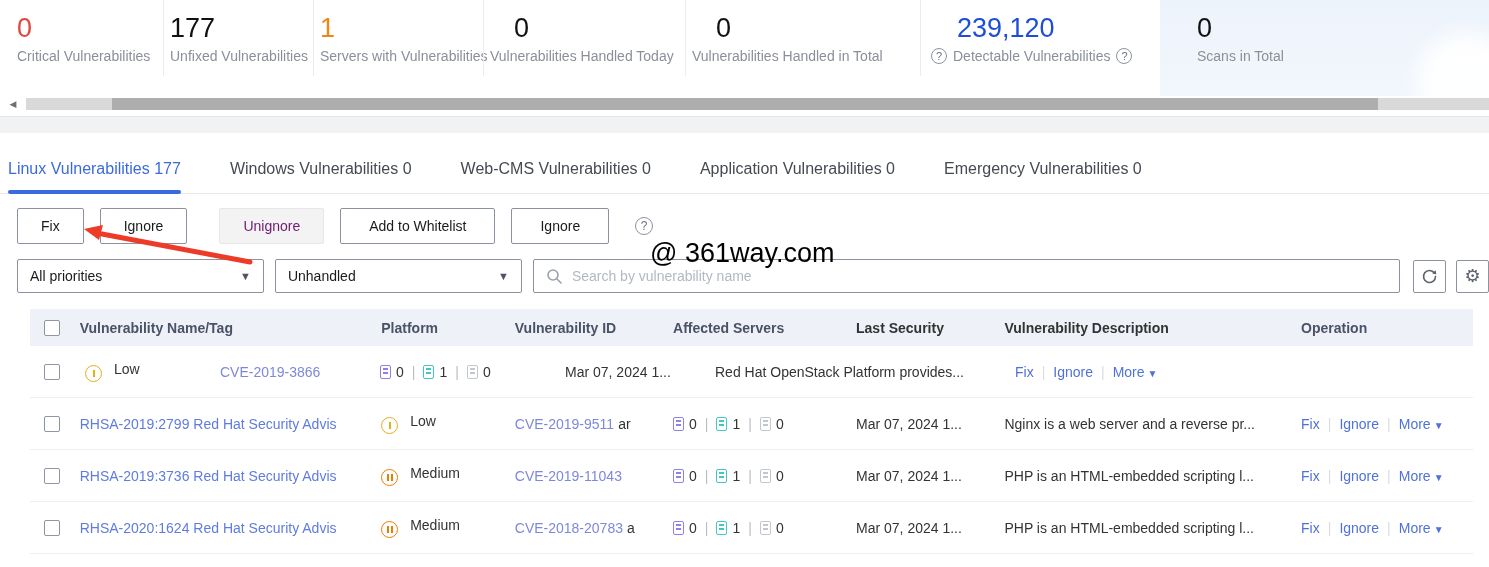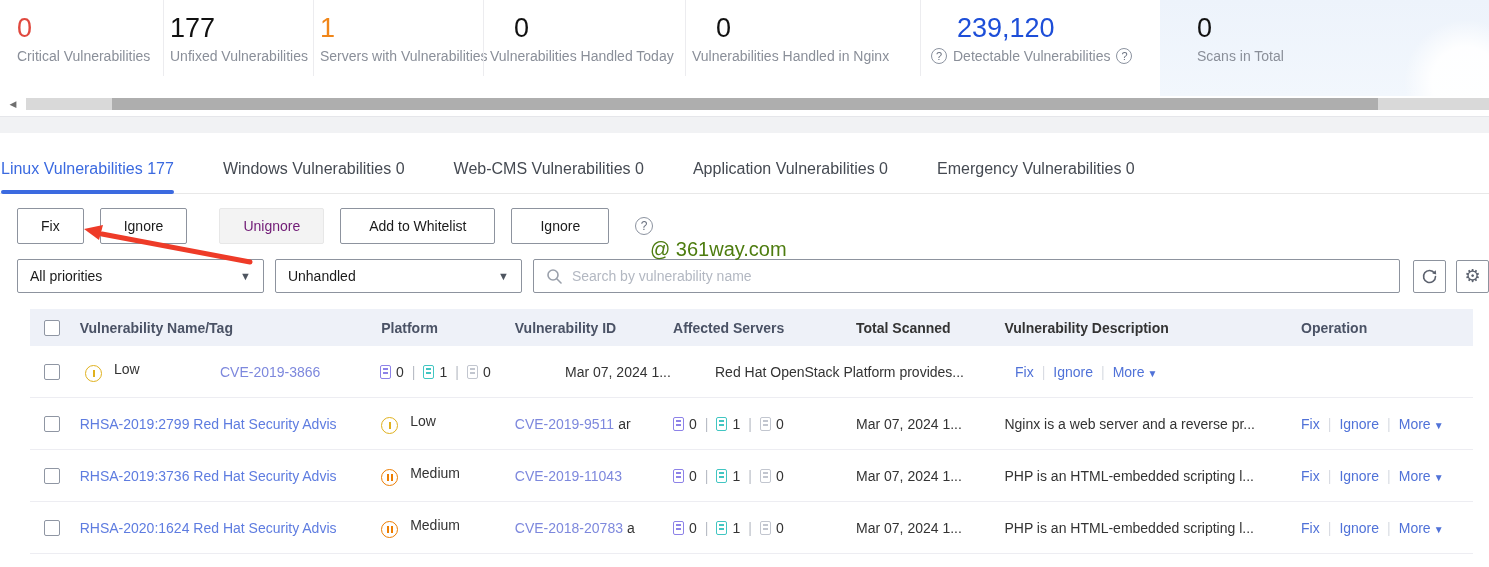--- a/index.html
+++ b/index.html
@@ -30,21 +30,21 @@
     flex:0 0 auto; cursor:pointer;
   }
   
   .hscroll { height:16px; display:flex; align-items:center; background:#fff; }
   .hs-arrow { width:26px; text-align:center; font-size:9px; color:#6f6f6f; line-height:16px; cursor:pointer; }
   .hs-track { flex:1; height:12px; background:#d9d9d9; position:relative; }
   .hs-thumb { position:absolute; left:86px; top:0; height:12px; width:1266px; background:#aeaeae; cursor:grab; }
   .gap { height:4px; background:#fff; }
   .strip { height:17px; background:#f1f2f4; border-top:1px solid #e5e6ea; }
   
-  .tabs { display:flex; gap:49px; padding:0 1px; margin-top:27px; border-bottom:1px solid #e8e8e8; }
+  .tabs { display:flex; gap:49px; padding:0 8px; margin-top:27px; border-bottom:1px solid #e8e8e8; }
   .tab { font-size:16px; color:#454a52; padding-bottom:15px; position:relative; cursor:pointer; white-space:nowrap; }
   .tab.active { color:#3b6ae0; }
   .tab.active::after { content:""; position:absolute; left:0; right:0; bottom:-1px; height:4px; background:#3b6ae0; border-radius:2px; }
   
   .toolbar { display:flex; align-items:center; margin:14px 17px 0; }
   .btn {
     height:36px; padding:0 23px; border:1px solid #8d939e; background:#fff; border-radius:2px;
     font-size:14px; color:#1a1a1a; margin-right:16px; cursor:pointer; font-family:inherit;
   }
   .btn.wide { padding:0 28px; }
@@ -100,21 +100,21 @@
   .srv.t { border-color:#41c6c2; } .srv.t::before,.srv.t::after { background:#41c6c2; }
   .srv.g { border-color:#c2c6cf; } .srv.g::before,.srv.g::after { background:#c2c6cf; }
   .srv-num { color:#333; }
   .srv-sep { color:#b9bdc6; margin:0 8px; }
   .c-date,.c-desc { color:#333; }
   .op-link { color:#5072d8; cursor:pointer; white-space:nowrap; }
   .op-sep { color:#d9dce3; margin:0 8px; }
   .more-caret { font-size:10px; color:#5072d8; margin-left:3px; }
   
   .annotations { position:absolute; inset:0; pointer-events:none; }
-  .anno-text { position:absolute; left:650px; top:238px; font-size:20px; color:#4d7c0f; white-space:nowrap; }
+  .anno-text { position:absolute; left:650px; top:238px; font-size:27px; color:#000000; white-space:nowrap; }
   .anno-arrow { position:absolute; left:78px; top:222px; }
 </style>
 </head>
 <body>
 
 <div class="stats">
   <div class="stat w1">
     <div class="stat-value" style="color: rgb(224, 72, 62);">0</div>
     <div class="stat-label-row">
         <span class="stat-label">Critical Vulnerabilities</span>
@@ -134,21 +134,21 @@
   </div>
   <div class="stat w4">
     <div class="stat-value indent" style="color: rgb(17, 17, 17);">0</div>
     <div class="stat-label-row">
         <span class="stat-label">Vulnerabilities Handled Today</span>
       </div>
   </div>
   <div class="stat w5">
     <div class="stat-value indent" style="color: rgb(17, 17, 17);">0</div>
     <div class="stat-label-row">
-        <span class="stat-label">Vulnerabilities Handled in Nginx</span>
+        <span class="stat-label">Vulnerabilities Handled in Total</span>
       </div>
   </div>
   <div class="stat w6">
     <div class="stat-value" style="padding-left: 26px; color: #1d4ed8;">239,120</div>
     <div class="stat-label-row">
       <span class="help-circle">?</span>
       <span class="stat-label">Detectable Vulnerabilities</span>
       <span class="help-circle">?</span>
     </div>
   </div>
@@ -230,21 +230,21 @@
 
 <div class="table">
   <div class="thead">
     <div class="c-cb">
         <span class="checkbox"></span>
       </div>
     <div class="c-name">Vulnerability Name/Tag</div>
     <div class="c-prio">Platform</div>
     <div class="c-id">Vulnerability ID</div>
     <div class="c-srv">Affected Servers</div>
-    <div class="c-date">Total Scanned</div>
+    <div class="c-date">Last Security</div>
     <div class="c-desc">Vulnerability Description</div>
     <div class="c-op">Operation</div>
   </div>
 
   <div class="trow">
     <div class="c-cb">
         <span class="checkbox"></span>
       </div>
     <div class="c-prio">
       <span class="prio-badge" data-level="low">

